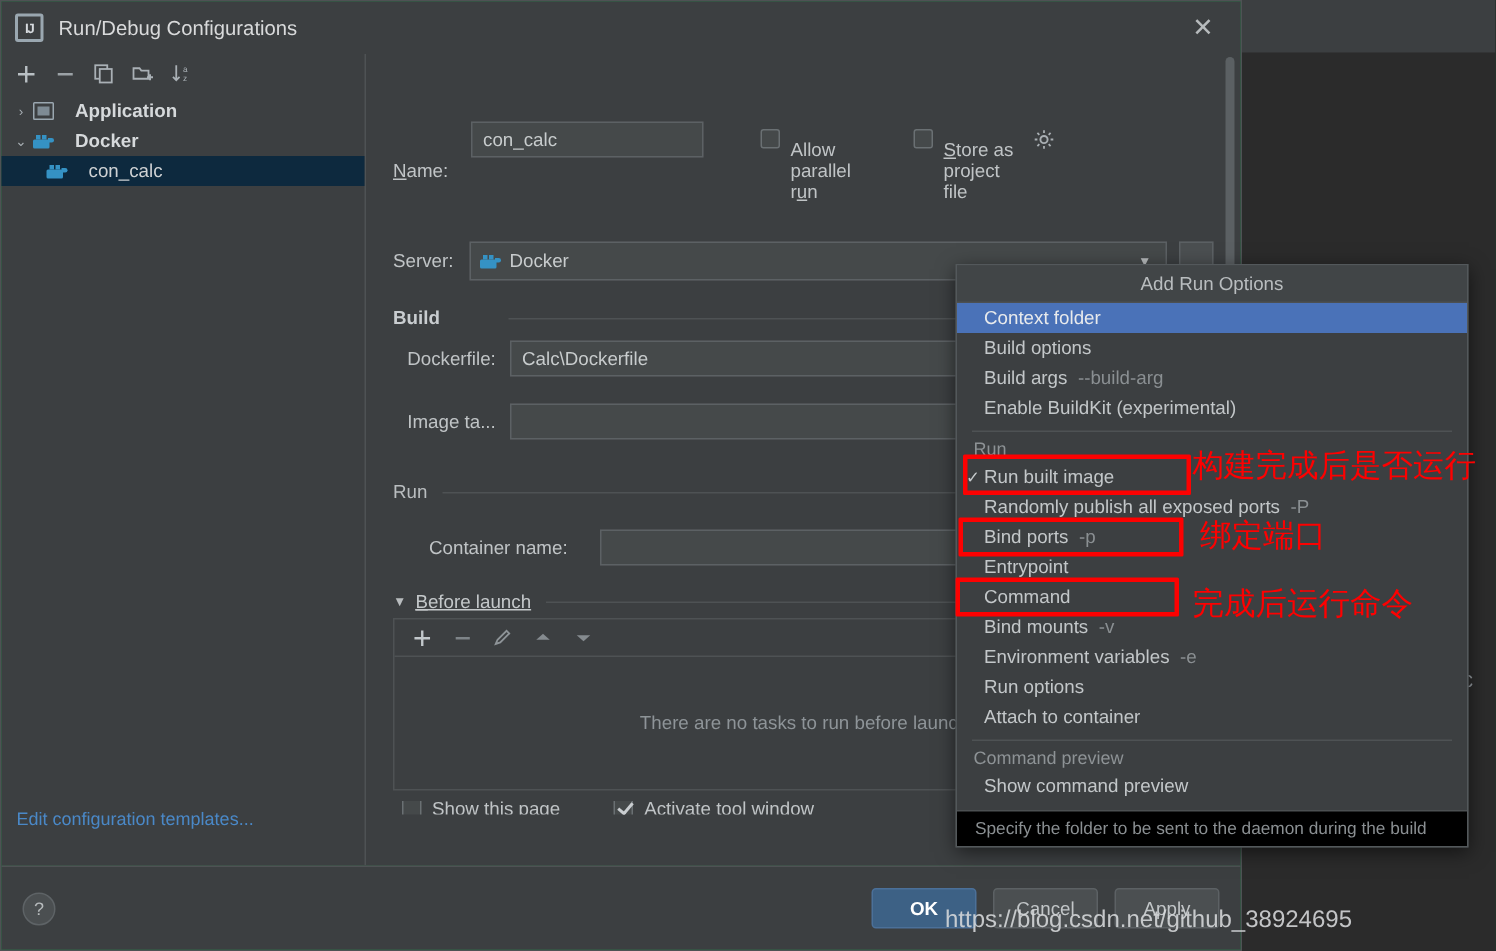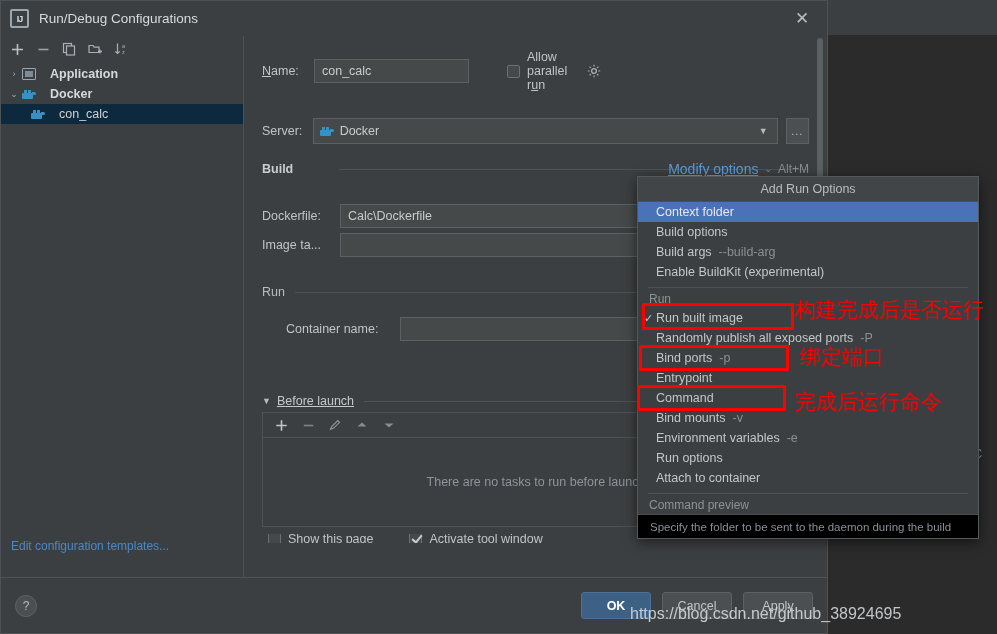--- a/index.html
+++ b/index.html
@@ -76,21 +76,21 @@
   .row { display:flex; align-items:center; }
   .lbl { color:#c0c4c6; font-size:12.5px; }
   .lbl u { text-decoration:underline; }
   .field {
     background:#45494a; border:1px solid #5c6164; height:24px;
     color:#c8cccd; font-size:12.5px; padding:0 7px; display:flex; align-items:center;
   }
   .field.empty { color:#8b9094; }
 
   .name-row { margin-bottom:26px; }
-  .name-row .lbl { width:52px; }
+  .name-row .lbl { width:52px;margin-top:43px; }
   .name-field { width:155px; }
   .cb-wrap { display:flex; align-items:center; gap:7px; cursor:pointer; }
   .cbox { width:13px; height:13px; border:1px solid #6a7073; background:#45494a; border-radius:2px; flex:0 0 13px; }
   .cbox.checked { position:relative; }
   .cbox.checked::after {
     content:''; position:absolute; left:4px; top:0px; width:4px; height:8px;
     border:solid #c9cdd0; border-width:0 2px 2px 0; transform:rotate(40deg);
   }
   .gear {
     width:15px; height:15px; margin-left:7px; color:#a8aeb2; cursor:pointer;
@@ -104,29 +104,29 @@
     display:flex; align-items:center; padding:0 6px; color:#c8cccd; font-size:12.5px;
     cursor:pointer; position:relative;
   }
   .combo .arrow { position:absolute; right:9px; color:#b6babc; font-size:9px; }
   .ellipsis-btn {
     width:24px; height:26px; margin-left:8px; background:#4b4f51; border:1px solid #5c6164;
     color:#b9bdbf; font-size:11px; display:flex; align-items:center; justify-content:center;
     cursor:pointer; letter-spacing:1px;
   }
 
-  .section-head { display:flex; align-items:center; margin:6px 0 28px 0; position:relative;gap:36px; }
+  .section-head { display:flex; align-items:center; margin:6px 0 8px 0; position:relative;gap:36px; }
   .section-title { font-size:12.5px; font-weight:bold; color:#c9cdd0; }
   .section-rule { flex:1; height:1px; background:#4e5254; margin-left:10px; }
   .modify-opts { position:absolute; right:0; display:flex; align-items:center; gap:6px; }
   .modify-link { color:#5d9ad6; font-size:14px; text-decoration:underline; cursor:pointer; }
   .modify-caret { color:#5d9ad6; font-size:9px; }
   .shortcut { color:#8a8f92; font-size:12px; }
 
-  .form-row { display:flex; align-items:center; margin-bottom:5px; }
+  .form-row { display:flex; align-items:center; margin-bottom:18px;text-align:center; }
   .form-row .lbl { width:78px; flex:0 0 78px; }
   .wide-field { width:480px; }
 
   .run-head { display:flex; align-items:center; margin:28px 0 18px 0; }
   .run-head .section-title { font-weight:normal; color:#b9bdbf; }
 
   .cname-row { display:flex; align-items:center; margin-bottom:11px; padding-left:24px; }
   .cname-row .lbl { width:114px; flex:0 0 114px; }
   .cname-field { width:402px; }
 
@@ -287,20 +287,24 @@
       </div>
 
       <div class="rightpane">
 
         <div class="row name-row">
           <span class="lbl"><u>N</u>ame:</span>
           <div class="field name-field">con_calc</div>
           <div class="cb-wrap" style="margin-left:38px;">
             <span class="cbox"></span>
             <span class="lbl">Allow parallel r<u>u</u>n</span>
+          </div>
+          <div class="cb-wrap" style="margin-left:30px;">
+            <span class="cbox"></span>
+            <span class="lbl"><u>S</u>tore as project file</span>
           </div>
           <div class="gear">
             <svg width="14" height="14" viewBox="0 0 14 14">
                 <circle cx="7" cy="7" r="2.4" fill="none" stroke="#a8aeb2" stroke-width="1.3"></circle>
                 <path d="M7 0.8v1.8M7 11.4v1.8M0.8 7h1.8M11.4 7h1.8M2.6 2.6l1.3 1.3M10.1 10.1l1.3 1.3M11.4 2.6l-1.3 1.3M3.9 10.1l-1.3 1.3" stroke="#a8aeb2" stroke-width="1.2"></path>
               </svg>
           </div>
         </div>
 
         <div class="row server-row">
@@ -463,20 +467,23 @@
     </div>
     <div class="mi">
       <span>Run options</span>
     </div>
     <div class="mi">
       <span>Attach to container</span>
     </div>
 
     <div class="mi-sep"></div>
     <div class="mi-cat">Command preview</div>
+    <div class="mi" style="margin-bottom:6px;">
+      <span>Show command preview</span>
+    </div>
 
     <div class="popup-hint">Specify the folder to be sent to the daemon during the build</div>
   </div>
 
   <div class="anno-box" style="left:642px; top:303px; width:152px; height:27px;"></div>
   <div class="anno-box" style="left:639px; top:345px; width:150px; height:26px;"></div>
   <div class="anno-box" style="left:637px; top:385px; width:149px; height:26px;"></div>
 
   <div class="anno-text" style="left:795px; top:300px;">构建完成后是否运行</div>
   <div class="anno-text" style="left:800px; top:347px;">绑定端口</div>

